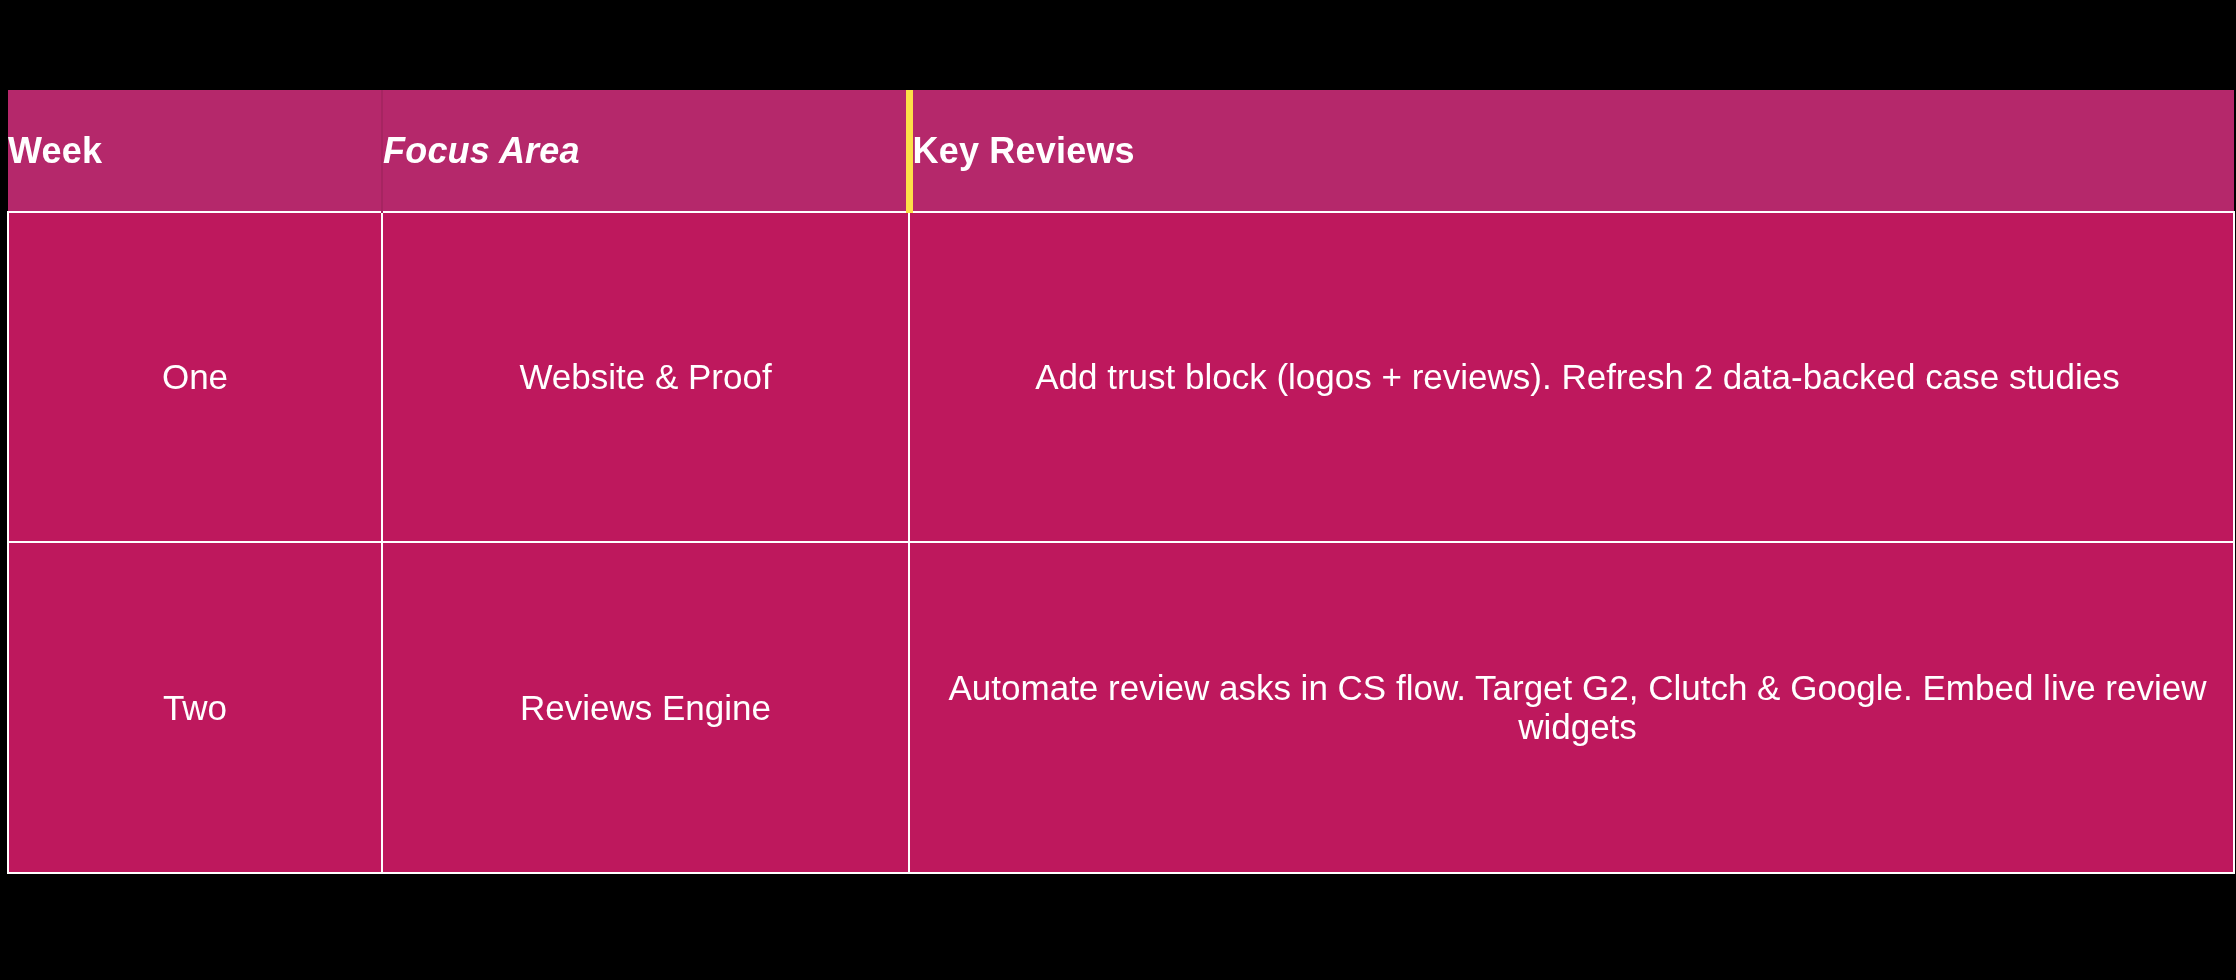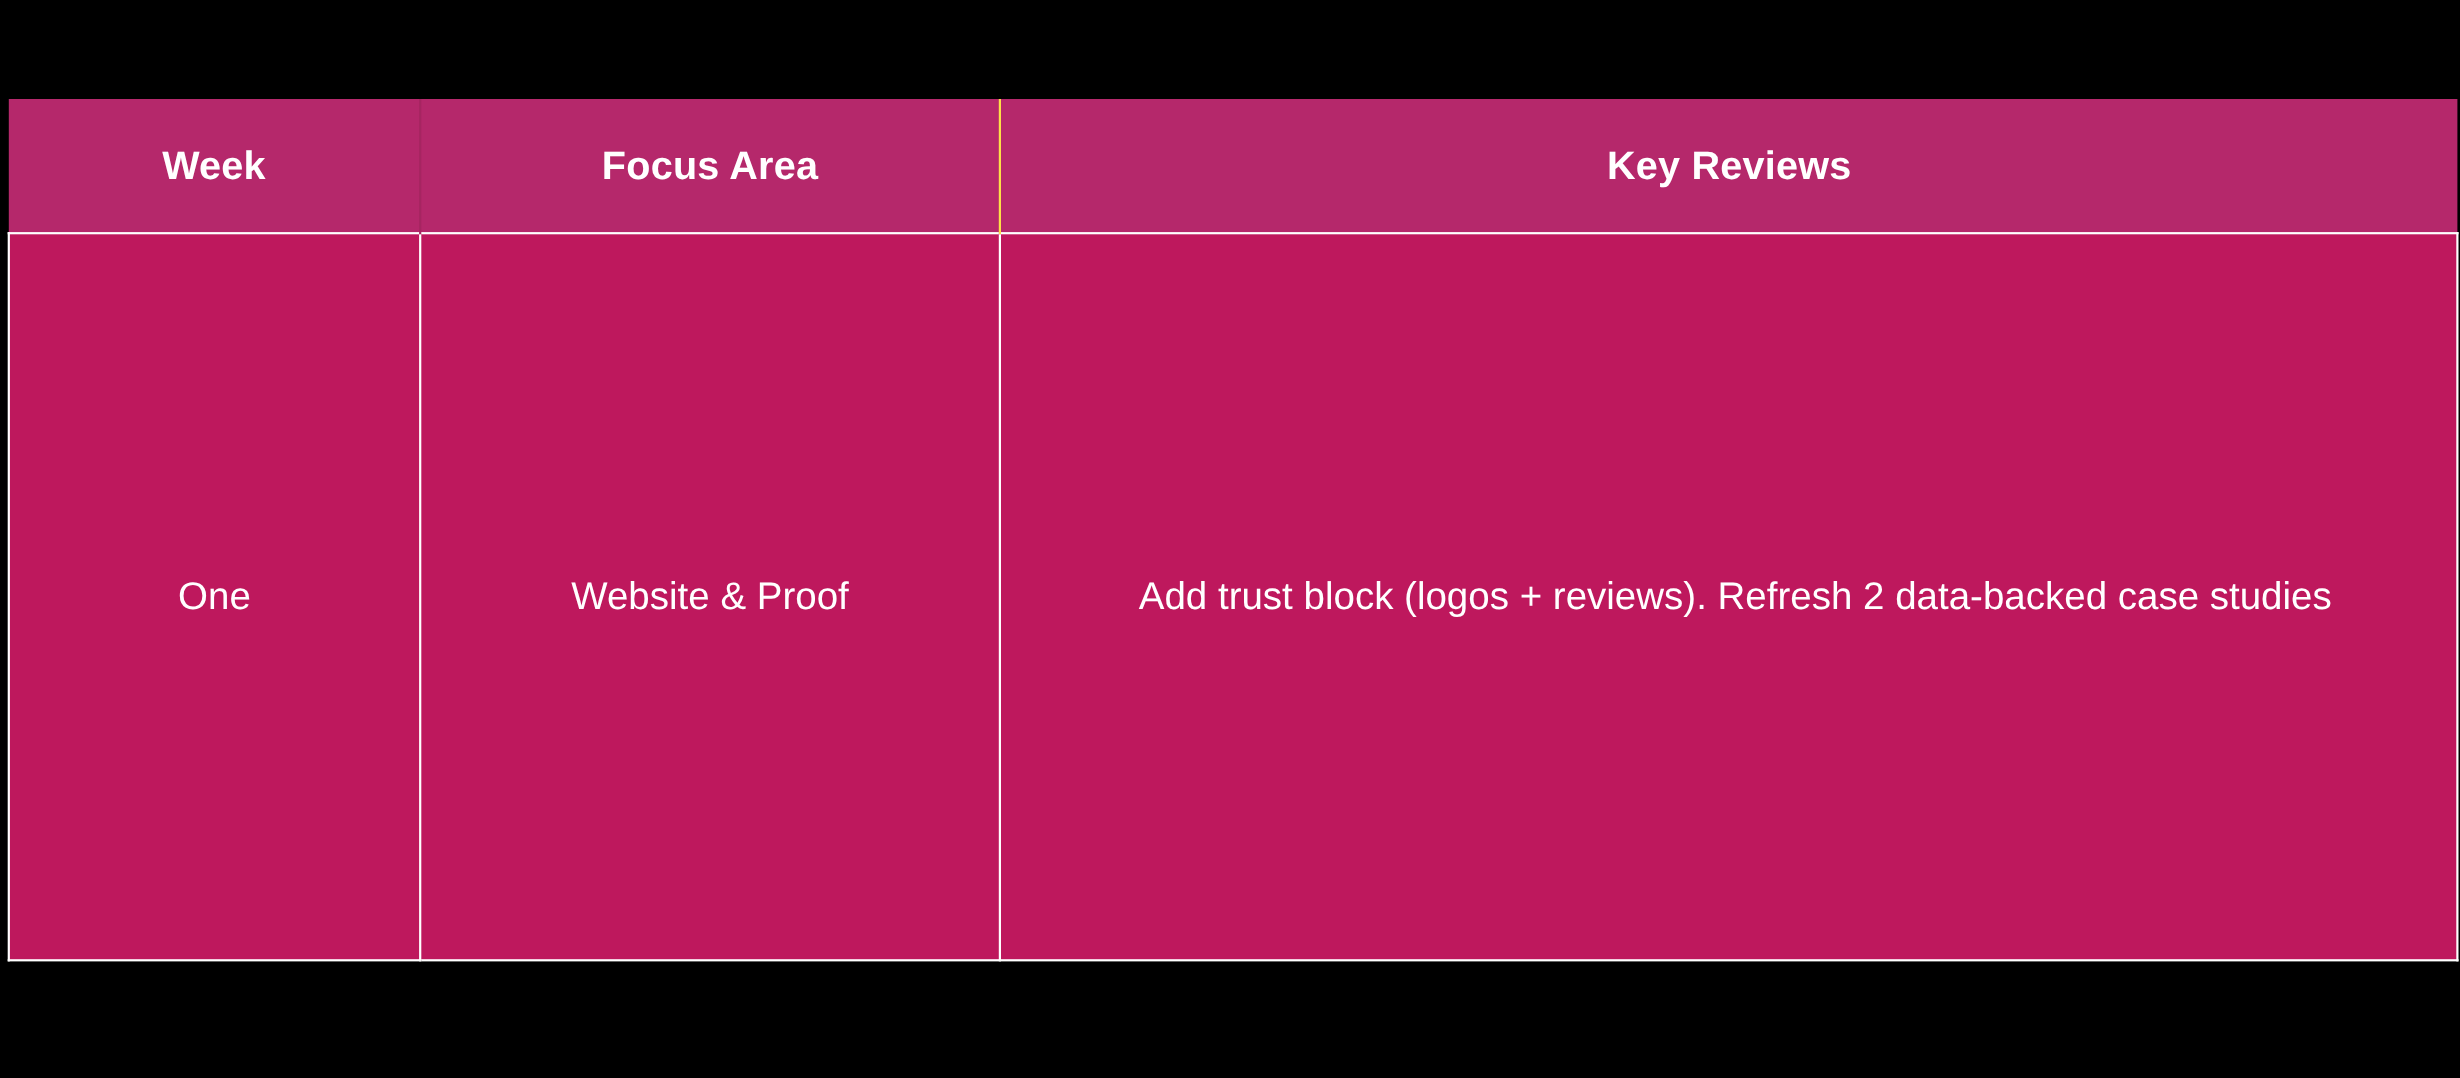--- a/index.html
+++ b/index.html
@@ -38,28 +38,28 @@
     table-layout: fixed;
   }
 
   
   thead tr.header-row th {
     background: #b5286b;
     color: #ffffff;
     font-size: 36px;
     font-weight: bold;
     letter-spacing: 0.2px;
-    text-align: center;
+    text-align: left;
     vertical-align: middle;
     padding: 0;
     height: 121px;
     border: none;
   }
   thead tr.header-row th.col-week { border-right: 2px solid #a62561; }
-  thead tr.header-row th.col-focus { border-right: 2px solid #fde047; }
+  thead tr.header-row th.col-focus { border-right: 7px solid #fde047; font-style: italic; }
 
   
   tbody tr.data-row td {
     background: #be185d;
     color: #ffffff;
     font-size: 35px;
     font-weight: normal;
     text-align: center;
     vertical-align: middle;
     padding: 6px 14px;
@@ -116,17 +116,22 @@
           <th class="col-actions">Key Reviews</th>
         </tr>
       </thead>
 
       <tbody>
         <tr class="data-row row-1">
           <td class="cell-week">One</td>
           <td class="cell-focus">Website &amp; Proof</td>
           <td class="cell-actions">Add trust block (logos + reviews). Refresh 2 data-backed case studies</td>
         </tr>
+        <tr class="data-row row-2">
+          <td class="cell-week">Two</td>
+          <td class="cell-focus">Reviews Engine</td>
+          <td class="cell-actions">Automate review asks in CS flow. Target G2, Clutch &amp; Google. Embed live review widgets</td>
+        </tr>
       </tbody>
     </table>
   </div>
 
 </div>
 
 </body></html>

